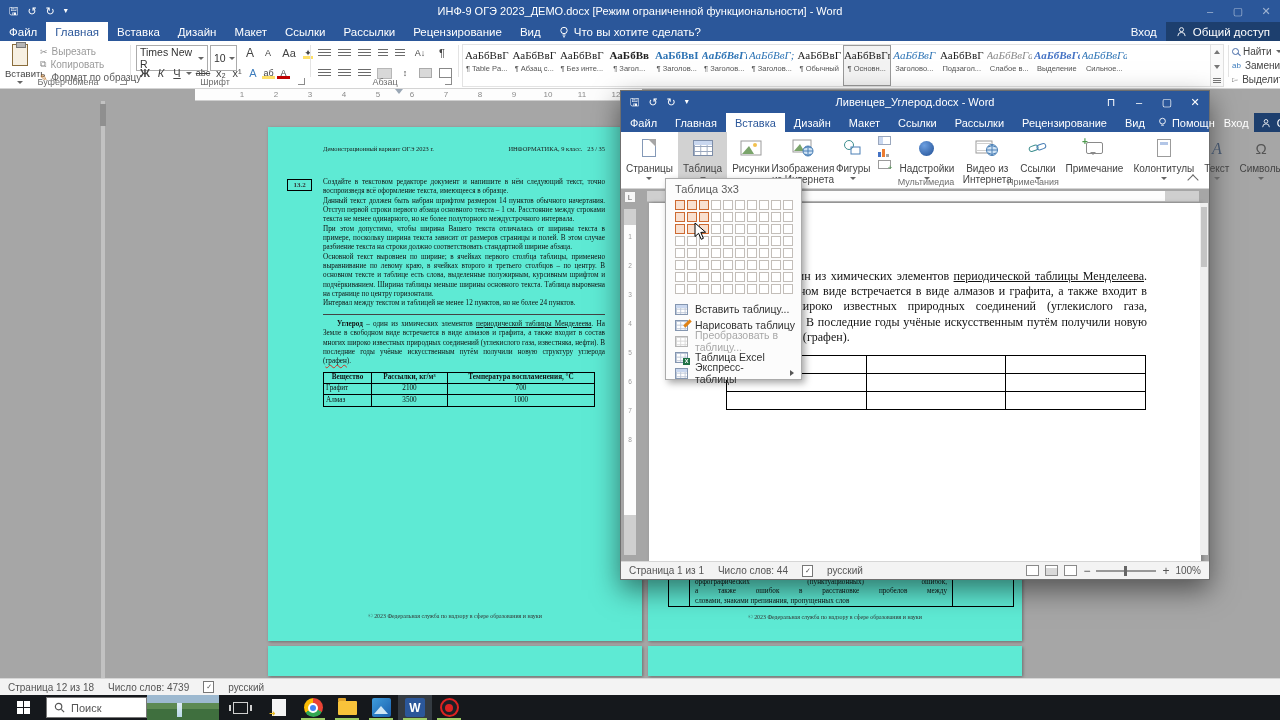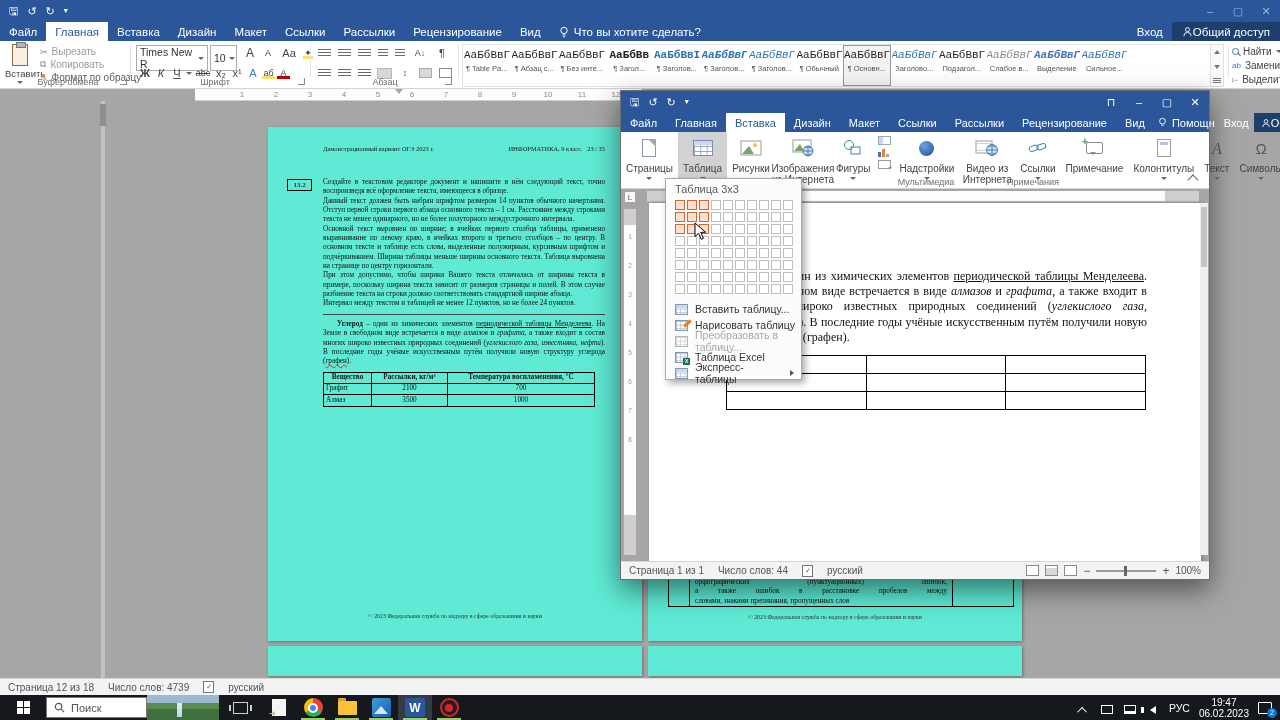--- a/index.html
+++ b/index.html
@@ -10,21 +10,21 @@
 .tbar{background:#2b579a;color:#fff;display:flex;align-items:center;font-size:11px}
 .qat{display:flex;align-items:center;gap:9px;padding-left:9px;z-index:2}
 .qi{font-size:11px;color:#fff;line-height:1}
 .wt{position:absolute;left:0;right:0;text-align:center;font-size:11px;color:#fff;pointer-events:none}
 .wc{margin-left:auto;display:flex;height:100%;z-index:2}
 .ci{width:28px;height:100%;display:flex;align-items:center;justify-content:center;font-size:11px;color:#fff}
 .wtabs{background:#2b579a;display:flex;align-items:stretch;color:#fff;font-size:11.5px}
 .wtab{padding:0 9px;display:flex;align-items:center;white-space:nowrap}
 .wtab.act{background:#fff;color:#2b579a}
 .tellme{display:flex;align-items:center;gap:5px;padding:0 9px;white-space:nowrap}
-.sharebtn{background:#1d3f6e;display:flex;align-items:center;gap:0;padding:0 10px;white-space:nowrap}
+.sharebtn{background:#1d3f6e;display:flex;align-items:center;gap:6px;padding:0 10px;white-space:nowrap}
 
 .ribbon{background:#fff;border-bottom:1px solid #d4d4d4}
 .gsep{position:absolute;top:4px;bottom:11px;width:1px;background:#e3e3e3}
 .glabel{position:absolute;bottom:1px;font-size:9px;color:#6e6e6e;text-align:center;white-space:nowrap}
 .launcher{position:absolute;bottom:3px;width:7px;height:7px;border-right:1px solid #8c8c8c;border-bottom:1px solid #8c8c8c}
 .sbtn{display:flex;align-items:center;gap:4px;font-size:10px;color:#9b9b9b;white-space:nowrap}
 .sbtn.en{color:#5c5c5c}
 .sic{font-size:9px;color:#8a8a8a}
 .bb-lbl{font-size:9.5px;color:#444;text-align:center;margin-top:2px}
 .mini-arr{width:0;height:0;border-left:3px solid transparent;border-right:3px solid transparent;border-top:3px solid #666;margin:2px auto 0}
@@ -37,21 +37,21 @@
 .lnic{width:13px;height:9px;background:repeating-linear-gradient(to bottom,#6b6b6b 0 1px,transparent 1px 3px)}
 .icwrap{display:flex;align-items:center;gap:7px}
 .selic{background:#d8d8d8;outline:1px solid #b7b7b7}
 .hlbar{display:inline-block;width:13px;height:11px;position:relative;font-size:9px;color:#444;text-align:center}
 .hlbar::after{content:"";position:absolute;left:0;right:0;bottom:0;height:3px}
 .hl-y::after{background:#ffe066}.hl-r::after{background:#c00000}
 
 .gal{position:absolute;left:462px;top:3px;width:748px;height:43px;display:flex;overflow:hidden;border:1px solid #e3e3e3;border-right:none}
 .chip{width:47.5px;flex:0 0 auto;padding-top:3px;text-align:center;border:1px solid transparent}
 .chip-sel{border-color:#9a9a9a;background:#f3f3f3}
-.chip-s{font-family:Liberation Mono, monospace;font-size:11px;line-height:13px;color:#222;white-space:nowrap;overflow:hidden}
+.chip-s{font-family:Liberation Serif, serif;font-size:11px;line-height:13px;color:#222;white-space:nowrap;overflow:hidden}
 .f-b{font-weight:bold}.f-i{font-style:italic}.f-bi{font-weight:bold;font-style:italic}
 .chip:nth-child(5) .chip-s,.chip:nth-child(6) .chip-s,.chip:nth-child(7) .chip-s,.chip:nth-child(10) .chip-s,.chip:nth-child(14) .chip-s{color:#2e74b5}
 .chip:nth-child(12) .chip-s{color:#8a8a8a}.chip:nth-child(13) .chip-s{color:#4472c4}
 .chip-l{font-size:7.5px;color:#555;margin-top:2px;white-space:nowrap;overflow:hidden}
 .galsc{position:absolute;left:1210px;top:3px;width:14px;height:43px;border:1px solid #e0e0e0;display:flex;flex-direction:column;align-items:center;justify-content:space-around;background:#fafafa}
 .tri-u{width:0;height:0;border-left:3px solid transparent;border-right:3px solid transparent;border-bottom:4px solid #777}
 .tri-d{width:0;height:0;border-left:3px solid transparent;border-right:3px solid transparent;border-top:4px solid #777}
 .galsc .bar{width:8px;height:1px;background:#777;box-shadow:0 2px 0 #777,0 -2px 0 #777}
 .edit{position:absolute;left:1232px;top:5px;display:flex;flex-direction:column;gap:3px}
 .edit .row{display:flex;align-items:center;gap:4px;font-size:10px;color:#444}
@@ -60,21 +60,21 @@
 
 .bruler{position:absolute;left:195px;top:89px;width:447px;height:12px;background:#fdfdfd;border-bottom:1px solid #cfcfcf;display:flex;align-items:center;padding-left:30px}
 .rnum{width:34px;text-align:center;font-size:8px;color:#8a8a8a;flex:0 0 auto}
 .imark{position:absolute;left:200px;top:0;width:0;height:0;border-left:4px solid transparent;border-right:4px solid transparent;border-top:5px solid #9aa7b5}
 
 .page{position:absolute;background:#5eead4;box-shadow:1px 1px 3px rgba(0,0,0,.35)}
 .plhead{position:absolute;left:55px;right:37px;top:18px;display:flex;justify-content:space-between;font-family:"Liberation Serif",serif;font-size:6.4px;color:#1a1a1a}
 .taskbox{position:absolute;left:19px;top:52px;width:25px;height:12px;border:1px solid #000;font-family:"Liberation Serif",serif;font-size:7px;font-weight:bold;display:flex;align-items:center;justify-content:center}
 .plbody{position:absolute;left:55px;top:51px;width:282px;font-family:"Liberation Serif",serif;font-size:7.2px;line-height:9.35px;color:#111;text-align:justify}
 .bp{text-align:justify}
-.b{font-weight:bold}.i{font-style:italic}.u{text-decoration:underline}
+.b{font-weight:bold}.i{}.u{text-decoration:underline}
 .sq{text-decoration-line:underline;text-decoration-style:wavy;text-decoration-color:#d03020;text-decoration-thickness:1px}
 .usq{text-decoration-line:underline;text-decoration-style:wavy;text-decoration-color:#d03020}
 .hr{border-top:1px solid #444;margin:5px 0 5px 0}
 .ind{text-indent:14px}
 .btable{border-collapse:collapse;margin-top:5px;width:272px;font-family:"Liberation Serif",serif;font-size:7.2px}
 .btable td,.btable th{border:1px solid #000;padding:0.5px 2px;height:10px}
 .btable th{font-weight:bold;text-align:center}
 .btable td.c{text-align:center}
 .pfoot{position:absolute;left:0;right:0;text-align:center;font-family:"Liberation Serif",serif;font-size:5.9px;color:#333}
 .prfrag{position:absolute;left:20px;top:446px;width:346px;height:34px;border:1px solid #000;border-top:none;display:flex}
@@ -192,20 +192,21 @@
 
 <div class="screen">
 
   <div class="abs tbar" style="left:0;top:0;width:1280px;height:22px">
     <div class="qat">
       <span class="qi">🖫</span>
       <span class="qi">↺</span>
       <span class="qi">↻</span>
       <span class="qi" style="font-size:8px">▾</span>
     </div>
+    <div class="wt">ИНФ-9 ОГЭ 2023_ДЕМО.docx [Режим ограниченной функциональности] - Word</div>
     <div class="wc dim">
       <span class="ci">–</span>
       <span class="ci">▢</span>
       <span class="ci">✕</span>
     </div>
   </div>
 
   <div class="abs wtabs" style="left:0;top:22px;width:1280px;height:19px">
     <div class="wtab">Файл</div>
     <div class="wtab act">Главная</div>
@@ -412,22 +413,22 @@
 
   <div class="page" style="left:268px;top:127px;width:374px;height:514px">
     <div class="plhead">
       <span>Демонстрационный вариант ОГЭ 2023 г.</span>
       <span><span>ИНФОРМАТИКА, 9 класс.</span>&nbsp;&nbsp;&nbsp;<span>23 / 35</span></span>
     </div>
     <div class="taskbox">13.2</div>
     <div class="plbody">
       <div class="bp">Создайте в текстовом редакторе документ и напишите в нём следующий текст, точно воспроизведя всё оформление текста, имеющееся в образце.</div>
       <div class="bp">Данный текст должен быть набран шрифтом размером 14 пунктов обычного начертания. Отступ первой строки первого абзаца основного текста – 1 см. Расстояние между строками текста не менее одинарного, но не более полуторного междустрочного интервала.</div>
+      <div class="bp">При этом допустимо, чтобы ширина Вашего текста отличалась от ширины текста в примере, поскольку ширина текста зависит от размеров страницы и полей. В этом случае разбиение текста на строки должно соответствовать стандартной ширине абзаца.</div>
       <div class="bp">Основной текст выровнен по ширине; в ячейках первого столбца таблицы, применено выравнивание по левому краю, в ячейках второго и третьего столбцов – по центру. В основном тексте и таблице есть слова, выделенные полужирным, курсивным шрифтом и подчёркиванием. Ширина таблицы меньше ширины основного текста. Таблица выровнена на странице по центру горизонтали.</div>
-      <div class="bp">При этом допустимо, чтобы ширина Вашего текста отличалась от ширины текста в примере, поскольку ширина текста зависит от размеров страницы и полей. В этом случае разбиение текста на строки должно соответствовать стандартной ширине абзаца.</div>
       <div class="bp">Интервал между текстом и таблицей не менее 12 пунктов, но не более 24 пунктов.</div>
       <div class="hr"></div>
       <div class="bp ind"><span class="b">Углерод</span><span> – один из химических элементов </span><span class="u">периодической таблицы Менделеева</span><span>. На Земле в свободном виде встречается в виде </span><span class="i">алмазов</span><span> и </span><span class="i">графита</span><span>, а также входит в состав многих широко известных природных соединений (</span><span class="i">углекислого газа, известняка, нефти</span><span>). В последние годы учёные искусственным путём получили новую структуру углерода (</span><span class="usq">графен</span><span>).</span></div>
       <table class="btable">
         <tbody>
             <tr>
           <th style="width:48px">Вещество</th>
           <th style="width:76px">Рассылки, кг/м³</th>
           <th>Температура воспламенения, °С</th>
         </tr>
@@ -471,20 +472,21 @@
   </div>
 
   <div class="fwin">
     <div class="tbar" style="height:22px">
       <div class="qat">
         <span class="qi">🖫</span>
         <span class="qi">↺</span>
         <span class="qi">↻</span>
         <span class="qi" style="font-size:8px">▾</span>
       </div>
+      <div class="wt">Ливенцев_Углерод.docx - Word</div>
       <div class="wc">
         <span class="ci">⊓</span>
         <span class="ci">–</span>
         <span class="ci">▢</span>
         <span class="ci">✕</span>
       </div>
     </div>
 
     <div class="wtabs" style="height:19px;font-size:11px">
       <div class="wtab">Файл</div>
@@ -769,35 +771,15 @@
       </div>
     <div class="tico tind">
         <span class="photic"></span>
       </div>
     <div class="tico tind actapp">
         <span class="wordic">W</span>
       </div>
     <div class="tico tind">
         <span class="recic"></span>
       </div>
-    <div class="tray">
-      <span class="trayic">
-          <span class="chevup"></span>
-        </span>
-      <span class="trayic">
-          <span class="tabletic"></span>
-        </span>
-      <span class="trayic">
-          <span class="netic"></span>
-        </span>
-      <span class="trayic">
-          <span class="volic"></span>
-        </span>
-      <span style="font-size:10.5px">РУС</span>
-      <span class="clock"><span>19:47</span><br><span>06.02.2023</span></span>
-      <span class="trayic" style="position:relative">
-          <span class="notif"></span>
-          <span class="badge">2</span>
-        </span>
-    </div>
   </div>
 
 </div>
 
 </body></html>

